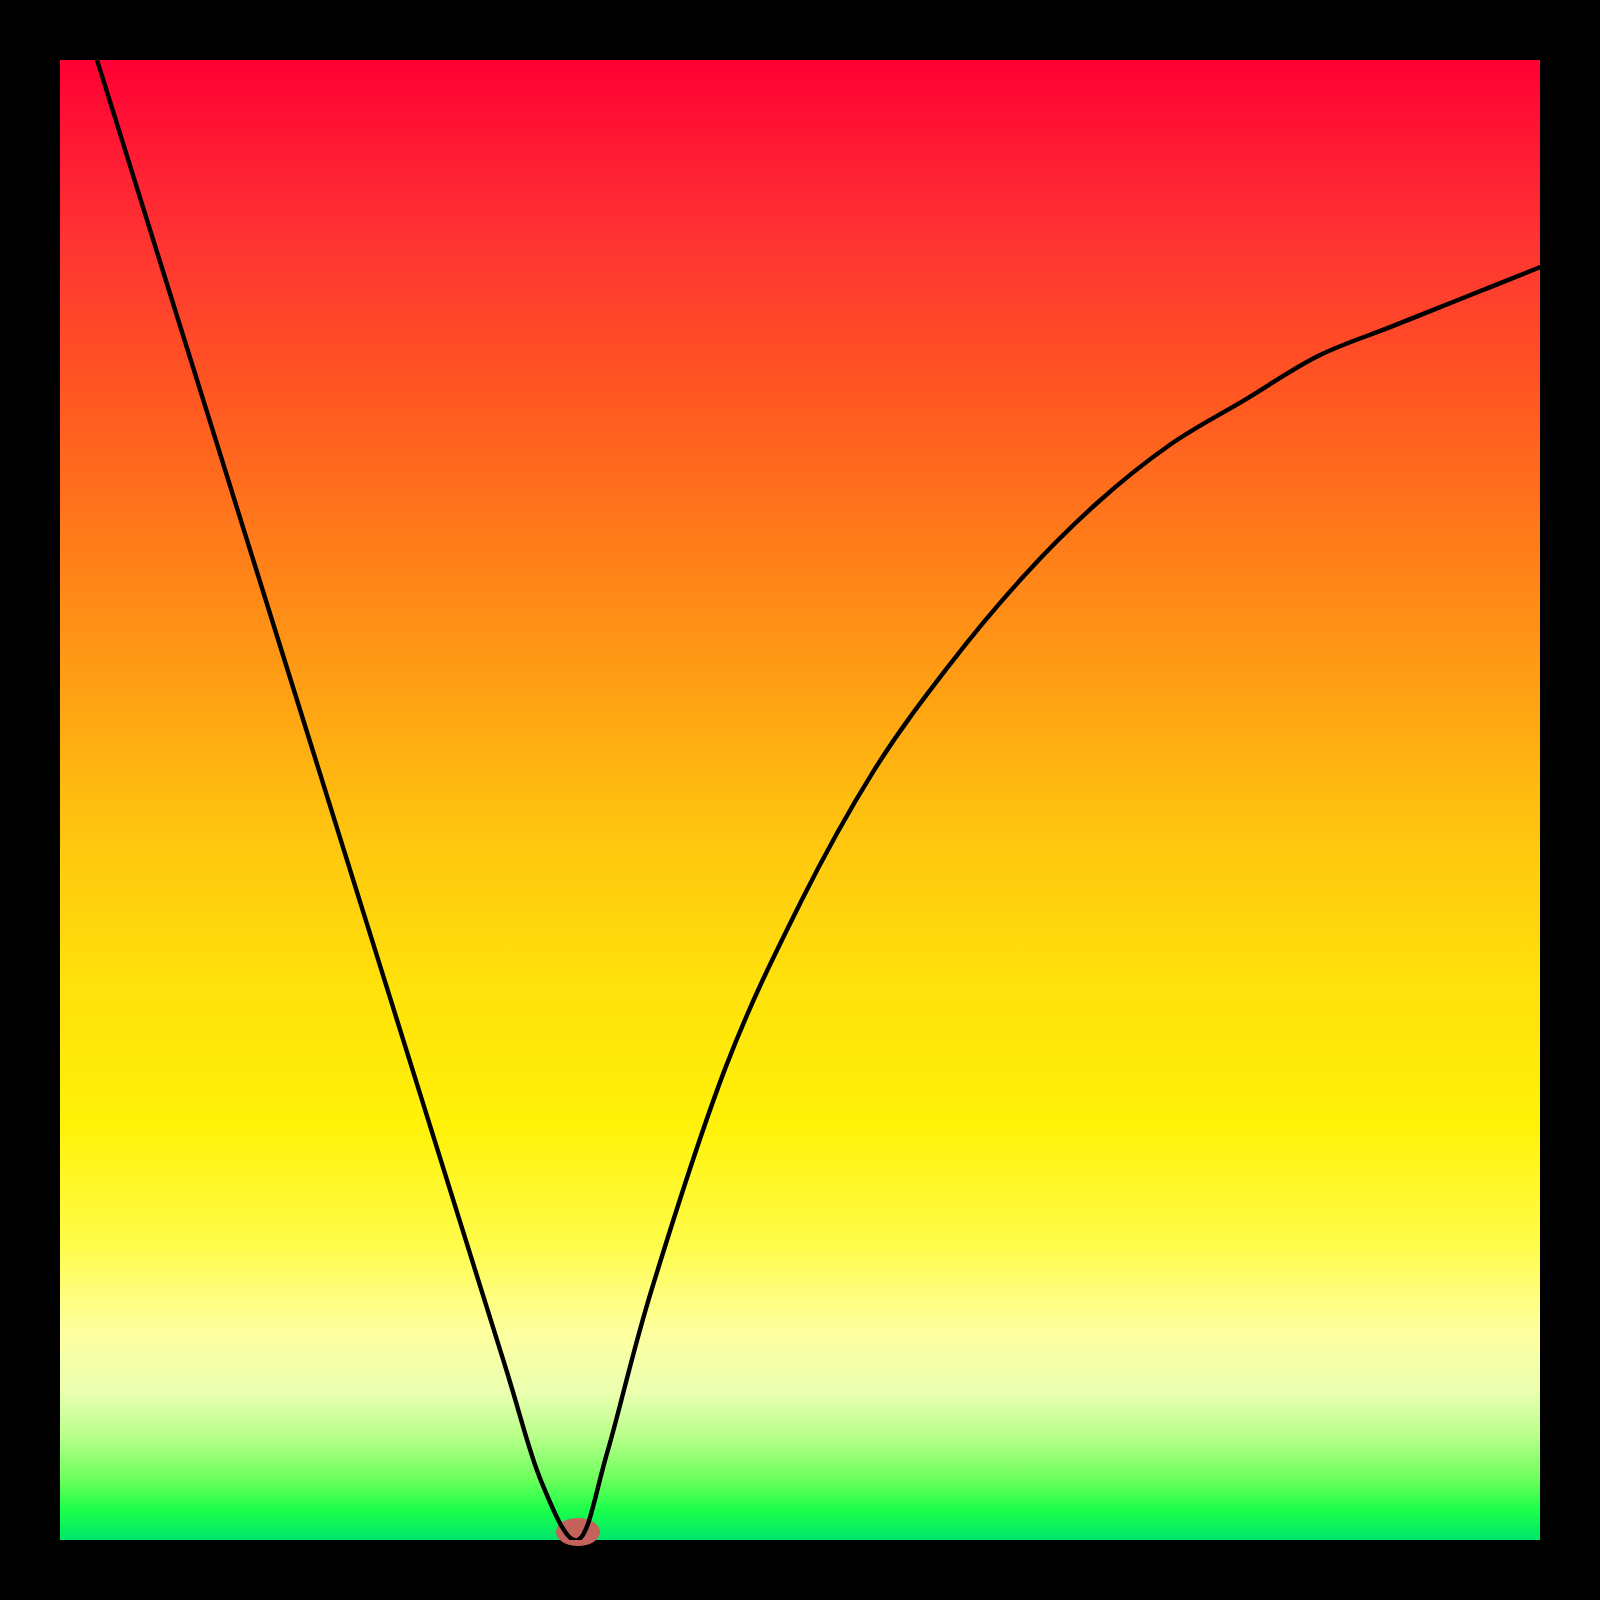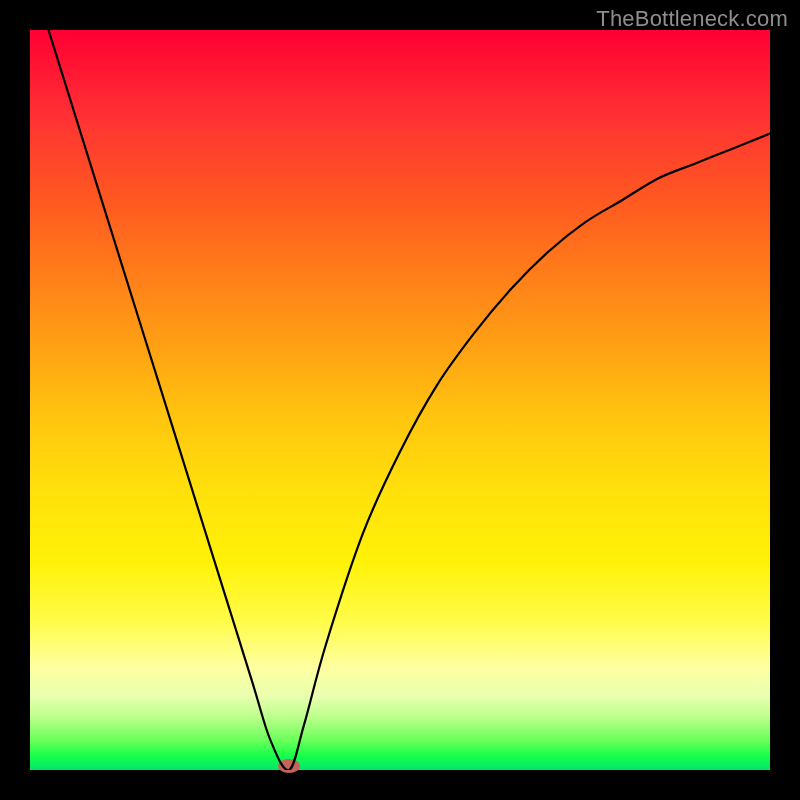--- a/index.html
+++ b/index.html
@@ -67,20 +67,19 @@
     border-radius: 50%;
     background: #c4635b;
     z-index: 9;
     transform: translate(-50%, -50%);
   }
 </style>
 </head>
 <body>
 
 <div class="chart-container">
-  <div class="watermark">TheBottleneck.com</div>
   <div class="plot-area">
     <svg class="curve" viewBox="0 0 740 740" preserveAspectRatio="none">
       <path id="curve-path" fill="none" stroke="#000000" stroke-width="2.2" stroke-linecap="round" d="M 0.00 -59.20 C 6.17 -39.47, 24.67 19.73, 37.00 59.20 C 49.33 98.67, 61.67 138.13, 74.00 177.60 C 86.33 217.07, 98.67 256.53, 111.00 296.00 C 123.33 335.47, 135.67 374.93, 148.00 414.40 C 160.33 453.87, 172.67 493.33, 185.00 532.80 C 197.33 572.27, 212.75 621.60, 222.00 651.20 C 231.25 680.80, 234.33 695.60, 240.50 710.40 C 246.67 725.20, 253.45 742.47, 259.00 740.00 C 264.55 737.53, 267.63 716.57, 273.80 695.60 C 279.97 674.63, 286.13 646.27, 296.00 614.20 C 305.87 582.13, 320.67 535.27, 333.00 503.20 C 345.33 471.13, 357.67 446.47, 370.00 421.80 C 382.33 397.13, 394.67 374.93, 407.00 355.20 C 419.33 335.47, 431.67 319.43, 444.00 303.40 C 456.33 287.37, 468.67 272.57, 481.00 259.00 C 493.33 245.43, 505.67 233.10, 518.00 222.00 C 530.33 210.90, 542.67 201.03, 555.00 192.40 C 567.33 183.77, 579.67 177.60, 592.00 170.20 C 604.33 162.80, 616.67 154.17, 629.00 148.00 C 641.33 141.83, 653.67 138.13, 666.00 133.20 C 678.33 128.27, 690.67 123.33, 703.00 118.40 C 715.33 113.47, 733.83 106.07, 740.00 103.60"></path>
     </svg>
     <div id="marker" class="marker" style="left: 259px; top: 736.3px; background: rgb(196, 99, 91);"></div>
   </div>
 </div>
 
 </body></html>

